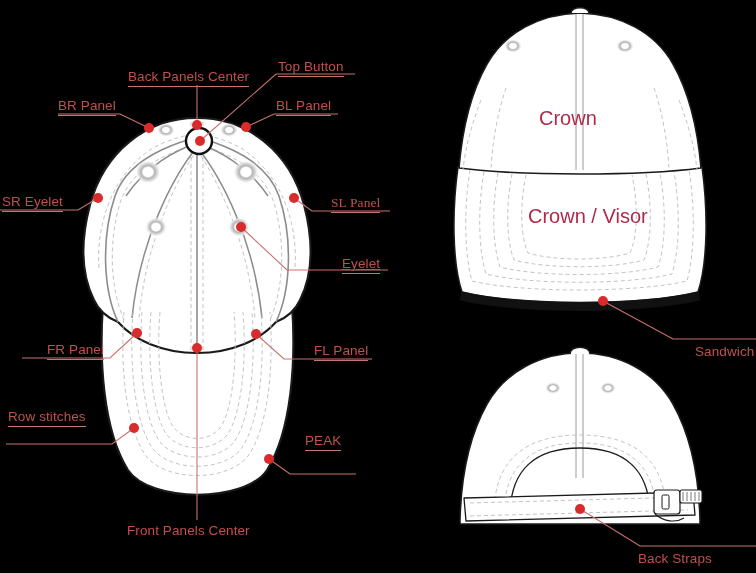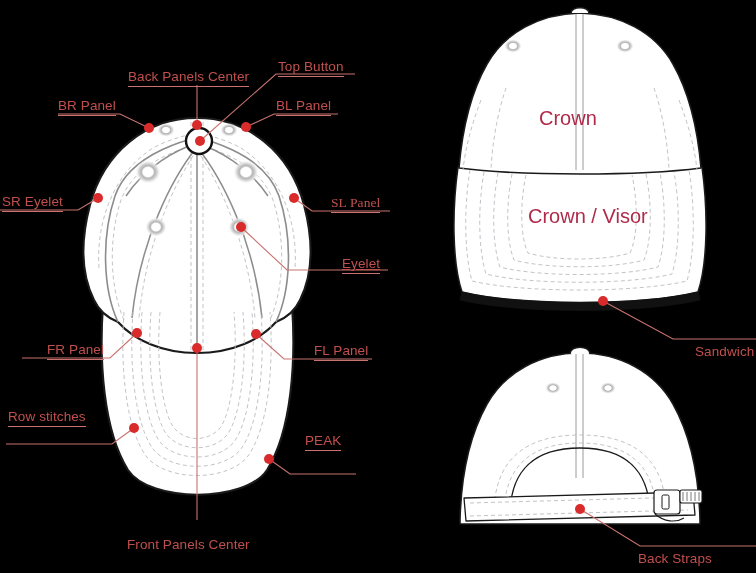--- a/index.html
+++ b/index.html
@@ -256,21 +256,21 @@
   <div class="lbl lbl-ul" style="left:342px; top:257px;text-decoration:underline;">Eyelet</div>
 
   <div class="lbl lbl-ul" style="left:23px; top:343px;margin-left:24px;">FR Panel</div>
 
   <div class="lbl lbl-ul" style="left:314px; top:344px;">FL Panel</div>
 
   <div class="lbl lbl-ul" style="left:8px; top:410px;">Row stitches</div>
 
   <div class="lbl lbl-ul" style="left:305px; top:434px;">PEAK</div>
 
-  <div class="lbl" style="left:127px; top:524px;margin-top:14px;">Front Panels Center</div>
+  <div class="lbl" style="left:127px; top:524px;">Front Panels Center</div>
 
   <div class="inner-lbl" style="left:539px; top:108px;">Crown</div>
 
   <div class="inner-lbl" style="left:528px; top:206px;">Crown / Visor</div>
 
   <div class="lbl" style="left:695px; top:345px;">Sandwich</div>
 
   <div class="lbl" style="left:638px; top:552px;text-align:center;">Back Straps</div>
 
 </div>

